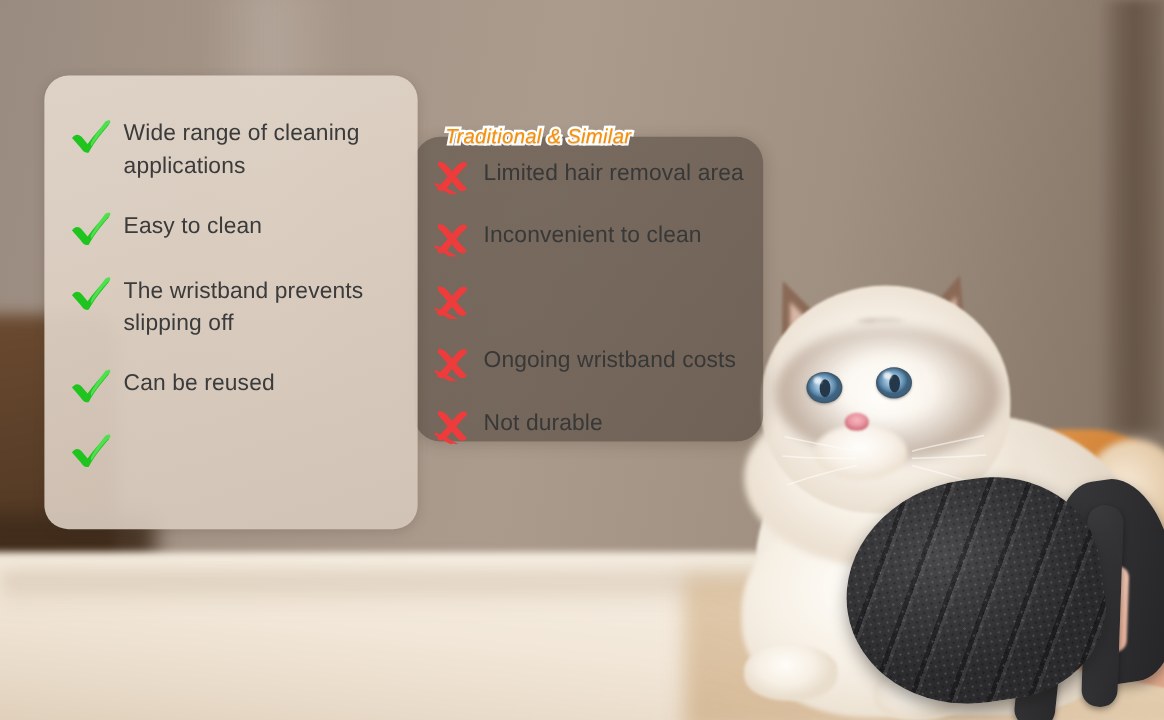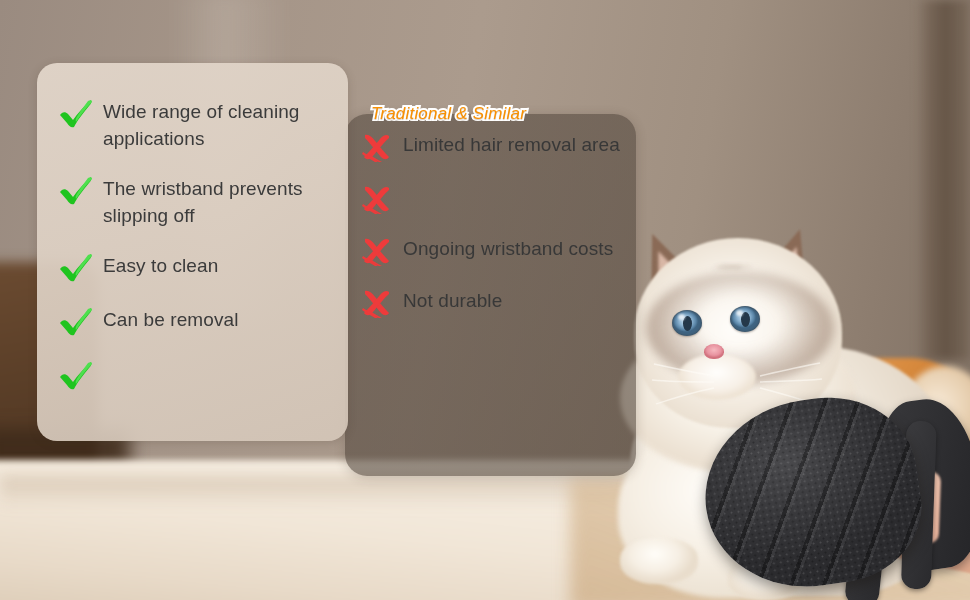--- a/index.html
+++ b/index.html
@@ -326,21 +326,21 @@
     color: #3b3b3b;
     letter-spacing: .1px;
     padding-top: 1px;
   }
   .check-icon { flex: 0 0 34px; width: 34px; height: 30px; margin-top: 2px; }
   .x-icon { flex: 0 0 32px; width: 32px; height: 30px; margin-top: 2px; }
 
   
   .panel-cons {
     position: absolute;
-    left: 345px; top: 114px; width: 291px; height: 362px;
+    left: 345px; top: 114px; width: 291px; height: 254px;
     background: linear-gradient(160deg,
       rgba(86,74,64,0.60) 0%,
       rgba(80,68,58,0.58) 50%,
       rgba(72,60,50,0.56) 100%);
     border-radius: 22px;
     box-shadow: 0 2px 12px rgba(50,36,26,.20);
     z-index: 5;
   }
   .cons-list {
     position: absolute;
@@ -438,53 +438,64 @@
           <g fill="#ee3b3b">
             <path d="M4 3 C 8 2, 11 5, 15 10 C 19 15, 24 21, 28 25 C 26 28, 23 28, 20 25 C 15 19, 9 11, 4 6 Z"></path>
             <path d="M28 4 C 26 2, 22 3, 19 7 C 14 13, 8 20, 3 25 C 5 28, 9 28, 12 24 C 17 18, 24 9, 28 6 Z"></path>
             <path d="M2 20 C 7 23, 13 27, 17 30 L 14 30 C 9 27, 4 24, 1 22 Z"></path>
             <path d="M6 22 C 11 24, 17 28, 21 30 L 18 30 C 13 28, 8 25, 5 23 Z"></path>
           </g>
         </svg>
         <div class="row-text">Limited hair removal area</div>
       </div>
 
-
       <div class="row">
         <svg class="x-icon" viewBox="0 0 32 30">
           <g fill="#ee3b3b">
             <path d="M4 3 C 8 2, 11 5, 15 10 C 19 15, 24 21, 28 25 C 26 28, 23 28, 20 25 C 15 19, 9 11, 4 6 Z"></path>
             <path d="M28 4 C 26 2, 22 3, 19 7 C 14 13, 8 20, 3 25 C 5 28, 9 28, 12 24 C 17 18, 24 9, 28 6 Z"></path>
             <path d="M2 20 C 7 23, 13 27, 17 30 L 14 30 C 9 27, 4 24, 1 22 Z"></path>
             <path d="M6 22 C 11 24, 17 28, 21 30 L 18 30 C 13 28, 8 25, 5 23 Z"></path>
           </g>
         </svg>
+        <div class="row-text"> Inconvenient to clean</div>
       </div>
 
       <div class="row">
         <svg class="x-icon" viewBox="0 0 32 30">
           <g fill="#ee3b3b">
             <path d="M4 3 C 8 2, 11 5, 15 10 C 19 15, 24 21, 28 25 C 26 28, 23 28, 20 25 C 15 19, 9 11, 4 6 Z"></path>
             <path d="M28 4 C 26 2, 22 3, 19 7 C 14 13, 8 20, 3 25 C 5 28, 9 28, 12 24 C 17 18, 24 9, 28 6 Z"></path>
             <path d="M2 20 C 7 23, 13 27, 17 30 L 14 30 C 9 27, 4 24, 1 22 Z"></path>
             <path d="M6 22 C 11 24, 17 28, 21 30 L 18 30 C 13 28, 8 25, 5 23 Z"></path>
           </g>
         </svg>
-        <div class="row-text">Ongoing wristband costs</div>
       </div>
 
       <div class="row">
         <svg class="x-icon" viewBox="0 0 32 30">
           <g fill="#ee3b3b">
             <path d="M4 3 C 8 2, 11 5, 15 10 C 19 15, 24 21, 28 25 C 26 28, 23 28, 20 25 C 15 19, 9 11, 4 6 Z"></path>
             <path d="M28 4 C 26 2, 22 3, 19 7 C 14 13, 8 20, 3 25 C 5 28, 9 28, 12 24 C 17 18, 24 9, 28 6 Z"></path>
             <path d="M2 20 C 7 23, 13 27, 17 30 L 14 30 C 9 27, 4 24, 1 22 Z"></path>
             <path d="M6 22 C 11 24, 17 28, 21 30 L 18 30 C 13 28, 8 25, 5 23 Z"></path>
           </g>
         </svg>
+        <div class="row-text">Ongoing wristband costs</div>
+      </div>
+
+      <div class="row">
+        <svg class="x-icon" viewBox="0 0 32 30">
+          <g fill="#ee3b3b">
+            <path d="M4 3 C 8 2, 11 5, 15 10 C 19 15, 24 21, 28 25 C 26 28, 23 28, 20 25 C 15 19, 9 11, 4 6 Z"></path>
+            <path d="M28 4 C 26 2, 22 3, 19 7 C 14 13, 8 20, 3 25 C 5 28, 9 28, 12 24 C 17 18, 24 9, 28 6 Z"></path>
+            <path d="M2 20 C 7 23, 13 27, 17 30 L 14 30 C 9 27, 4 24, 1 22 Z"></path>
+            <path d="M6 22 C 11 24, 17 28, 21 30 L 18 30 C 13 28, 8 25, 5 23 Z"></path>
+          </g>
+        </svg>
         <div class="row-text">Not durable</div>
       </div>
 
     </div>
   </div>
 
   <div class="panel-pros">
     <div class="pros-list">
 
       <div class="row">
@@ -493,37 +504,37 @@
           <path fill="#4ee04e" d="M29 2 C 31 1, 33 1, 33 3 C 27 9, 21 17, 17 23 C 16 21, 17 19, 19 16 C 22 11, 26 6, 29 2 Z"></path>
         </svg>
         <div class="row-text">Wide range of cleaning applications</div>
       </div>
 
       <div class="row">
         <svg class="check-icon" viewBox="0 0 34 30">
           <path fill="#1fc41f" d="M1 16 C 3 13, 6 12, 9 15 L 14 21 C 19 14, 25 7, 32 1 C 33 3, 32 5, 30 7 C 24 14, 18 22, 15 28 C 12 29, 10 27, 8 24 Z"></path>
           <path fill="#4ee04e" d="M29 2 C 31 1, 33 1, 33 3 C 27 9, 21 17, 17 23 C 16 21, 17 19, 19 16 C 22 11, 26 6, 29 2 Z"></path>
         </svg>
-        <div class="row-text">The wristband prevents slipping off</div>
+        <div class="row-text">Easy to clean</div>
       </div>
 
       <div class="row">
         <svg class="check-icon" viewBox="0 0 34 30">
           <path fill="#1fc41f" d="M1 16 C 3 13, 6 12, 9 15 L 14 21 C 19 14, 25 7, 32 1 C 33 3, 32 5, 30 7 C 24 14, 18 22, 15 28 C 12 29, 10 27, 8 24 Z"></path>
           <path fill="#4ee04e" d="M29 2 C 31 1, 33 1, 33 3 C 27 9, 21 17, 17 23 C 16 21, 17 19, 19 16 C 22 11, 26 6, 29 2 Z"></path>
         </svg>
-        <div class="row-text">Easy to clean</div>
+        <div class="row-text">The wristband prevents slipping off</div>
       </div>
 
       <div class="row">
         <svg class="check-icon" viewBox="0 0 34 30">
           <path fill="#1fc41f" d="M1 16 C 3 13, 6 12, 9 15 L 14 21 C 19 14, 25 7, 32 1 C 33 3, 32 5, 30 7 C 24 14, 18 22, 15 28 C 12 29, 10 27, 8 24 Z"></path>
           <path fill="#4ee04e" d="M29 2 C 31 1, 33 1, 33 3 C 27 9, 21 17, 17 23 C 16 21, 17 19, 19 16 C 22 11, 26 6, 29 2 Z"></path>
         </svg>
-        <div class="row-text">Can be removal</div>
+        <div class="row-text">Can be reused</div>
       </div>
 
       <div class="row">
         <svg class="check-icon" viewBox="0 0 34 30">
           <path fill="#1fc41f" d="M1 16 C 3 13, 6 12, 9 15 L 14 21 C 19 14, 25 7, 32 1 C 33 3, 32 5, 30 7 C 24 14, 18 22, 15 28 C 12 29, 10 27, 8 24 Z"></path>
           <path fill="#4ee04e" d="M29 2 C 31 1, 33 1, 33 3 C 27 9, 21 17, 17 23 C 16 21, 17 19, 19 16 C 22 11, 26 6, 29 2 Z"></path>
         </svg>
       </div>
 
     </div>

